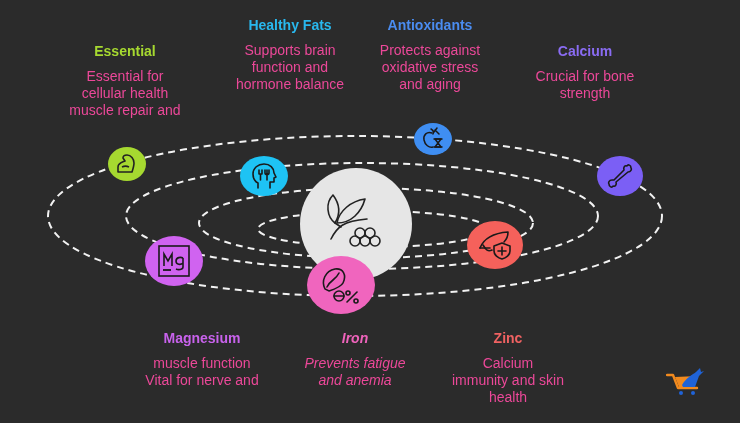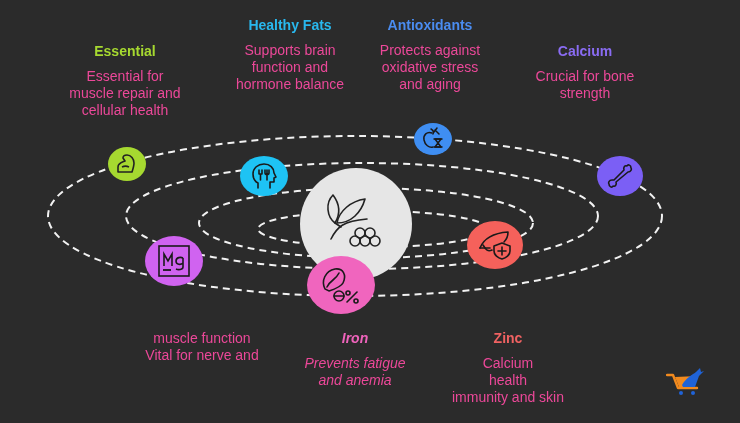--- a/index.html
+++ b/index.html
@@ -26,22 +26,22 @@
       <ellipse cx="355" cy="216" rx="307" ry="80"></ellipse>
       <ellipse cx="362" cy="216" rx="236" ry="53"></ellipse>
       <ellipse cx="366" cy="223" rx="167" ry="35"></ellipse>
       <ellipse cx="373" cy="229" rx="115" ry="18"></ellipse>
     </g>
   </svg>
 
   <div class="label" style="left:35px; top:43px;">
     <span class="title" style="color:#a6d930;">Essential</span>
     <span class="desc">Essential for</span>
+    <span class="desc">cellular health</span>
     <span class="desc">muscle repair and</span>
-    <span class="desc">cellular health</span>
   </div>
 
   <div class="label" style="left:200px; top:17px;">
     <span class="title" style="color:#29b8ee;">Healthy Fats</span>
     <span class="desc">Supports brain</span>
     <span class="desc">function and</span>
     <span class="desc">hormone balance</span>
   </div>
 
   <div class="label" style="left:495px; top:43px;">
@@ -51,35 +51,36 @@
   </div>
 
   <div class="label" style="left:340px; top:17px;">
     <span class="title" style="color:#4a8cf0;">Antioxidants</span>
     <span class="desc">Protects against</span>
     <span class="desc">oxidative stress</span>
     <span class="desc">and aging</span>
   </div>
 
   <div class="label" style="left:112px; top:330px;">
+    <span class="title" style="color:#c862ec;">Magnesium</span>
     <span class="desc">muscle function</span>
     <span class="desc">Vital for nerve and</span>
   </div>
 
   <div class="label" style="left:265px; top:330px;font-style:italic;">
     <span class="title" style="color:#ee63bb;">Iron</span>
     <span class="desc">Prevents fatigue</span>
     <span class="desc">and anemia</span>
   </div>
 
   <div class="label" style="left:418px; top:330px;">
     <span class="title" style="color:#f06262;">Zinc</span>
     <span class="desc">Calcium</span>
+    <span class="desc">immunity and skin</span>
     <span class="desc">health</span>
-    <span class="desc">immunity and skin</span>
   </div>
 
   <div class="center">
     <svg width="70" height="70" viewBox="0 0 70 70">
       <g fill="none" stroke="#222" stroke-width="1.6" stroke-linecap="round" stroke-linejoin="round">
         <path d="M12 6 C4 14 6 28 14 34 C20 24 18 14 12 6 Z"></path>
         <path d="M44 10 C30 12 18 22 16 34 C30 34 40 24 44 10 Z"></path>
         <path d="M10 50 C16 38 22 32 46 30"></path>
         <path d="M14 34 L20 38"></path>
       </g>

